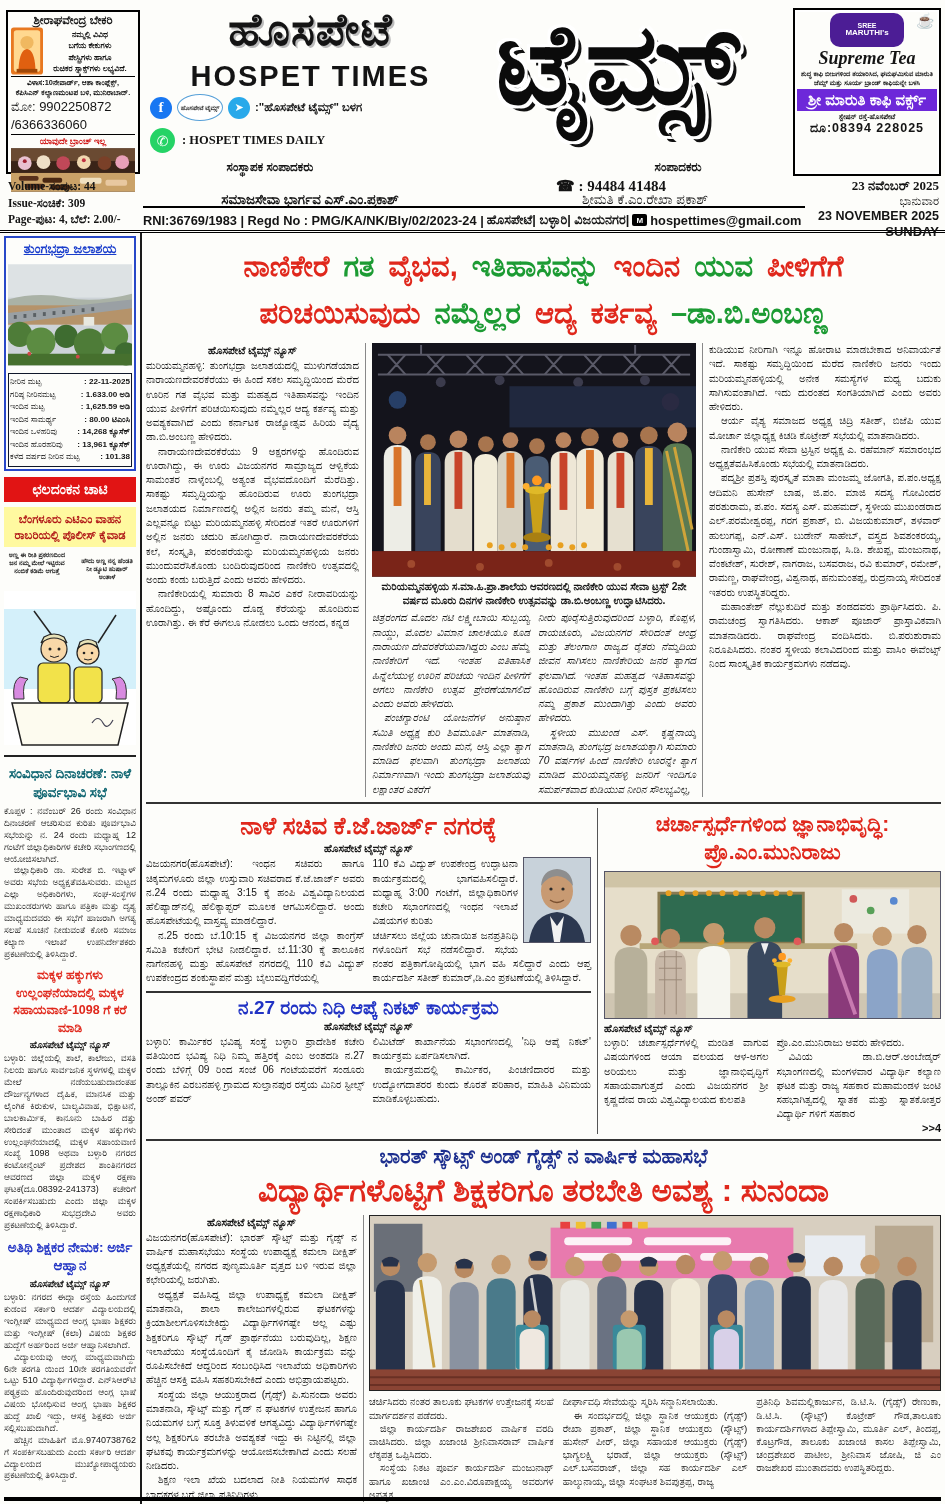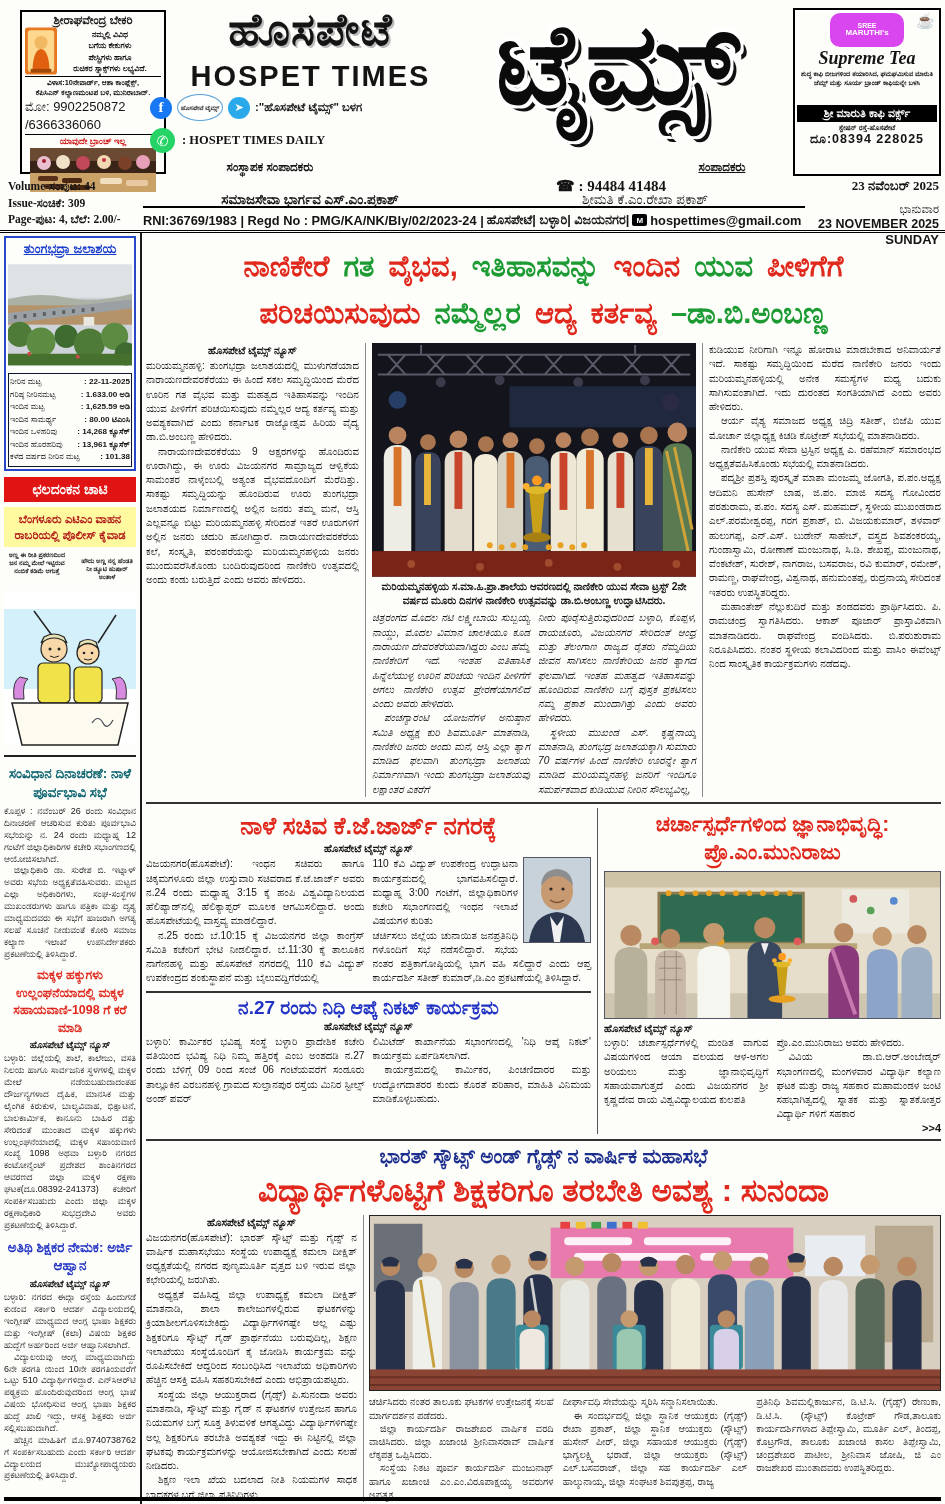--- a/index.html
+++ b/index.html
@@ -6,21 +6,21 @@
     --red:#e0281c; --green:#1c9b33; --navy:#1d2f8e; --blue:#2133c4;
     --teal:#0c6470; --maroon:#b01616; --band:#e11414; --ink:#141414;
   }
   *{margin:0;padding:0;box-sizing:border-box;}
   html,body{background:#9a9a9a;}
   body{font-family:"Liberation Sans",sans-serif;color:var(--ink);}
   #page{width:945px;height:1504px;background:#fdfdfa;margin:0 auto;position:relative;overflow:hidden;}
   .abs{position:absolute;}
   
   header{position:absolute;top:0;left:0;right:0;height:233px;border-bottom:3px double #000;}
-  .adbox{left:6px;top:10px;width:146px;height:164px;border:2px solid #000;padding:2px 3px;font-size:8px;margin-left:14px;}
+  .adbox{left:6px;top:10px;width:134px;height:164px;border:2px solid #000;padding:2px 3px;font-size:8px;}
   .adtitle{font-weight:bold;font-size:11.5px;text-align:center;}
   .adrow{display:flex;gap:2px;}
   .deity{width:32px;height:48px;flex:0 0 auto;}
   .adlines{flex:1;text-align:center;font-weight:bold;font-size:7.8px;line-height:1.45;padding-top:2px;}
   .adaddr{border-top:1.5px solid #000;margin-top:1px;padding-top:1px;font-weight:bold;font-size:7.4px;text-align:center;line-height:1.35;}
   .adphone{font-weight:normal;font-size:13px;text-align:left;}
   .nobranch{color:#d01818;font-weight:bold;font-size:8.6px;text-align:center;border-top:1.5px solid #000;margin-top:1px;padding:1px 0;}
   .pastries{width:100%;height:44px;display:block;}
   .volblock{left:8px;top:178px;font-weight:bold;font-size:11.5px;line-height:1.45;font-family:"Liberation Serif",serif;}
   .knname{left:143px;top:4px;width:335px;text-align:center;font-size:45px;font-weight:800;letter-spacing:1px;
@@ -31,43 +31,43 @@
         display:flex;align-items:center;justify-content:center;font-family:"Liberation Serif",serif;}
   .badge{width:46px;height:27px;border:1.5px solid #57a0d8;border-radius:50%;font-size:6.4px;font-weight:bold;
          display:flex;align-items:center;justify-content:center;text-align:center;line-height:1.15;color:#333;background:#fff;}
   .tgic{width:22px;height:22px;border-radius:50%;background:#29a9ea;color:#fff;display:flex;align-items:center;justify-content:center;font-size:11px;}
   .soclabel{font-weight:bold;font-size:11.5px;}
   .warow{left:150px;top:128px;display:flex;align-items:center;gap:7px;}
   .waic{width:25px;height:25px;border-radius:50%;background:#25d366;color:#fff;display:flex;align-items:center;justify-content:center;font-size:14px;}
   .walabel{font-weight:bold;font-size:12.5px;font-family:"Liberation Serif",serif;}
   .flabel{left:150px;top:160px;width:240px;text-align:center;font-weight:bold;font-size:12px;}
   .fname{left:140px;top:192px;width:340px;text-align:center;font-weight:bold;font-size:13.5px;}
-  .elabel{left:632px;top:160px;width:180px;text-align:center;font-weight:bold;font-size:12px;text-decoration:underline;}
+  .elabel{left:588px;top:160px;width:180px;text-align:center;font-weight:bold;font-size:12px;}
   .ename{left:520px;top:192px;width:250px;text-align:center;font-weight:normal;font-size:13.5px;}
   .biglogo{left:440px;top:-8px;width:355px;text-align:center;font-size:112px;font-weight:900;color:#0b0b0b;line-height:1.3;
            text-shadow:-3px -3px 0 #fff,3px -3px 0 #fff,-3px 3px 0 #fff,3px 3px 0 #fff,6px 6px 0 #111;}
   .teabox{right:4px;top:8px;width:148px;height:168px;border:2px solid #000;box-shadow:0 0 0 2px #fff inset;padding:3px 2px 2px;text-align:center;}
   .cupic{position:absolute;right:4px;top:2px;font-size:15px;}
-  .tealogo{width:74px;height:34px;margin:0 auto;background:#d946ef;border-radius:10px;color:#fff;display:flex;flex-direction:column;
+  .tealogo{width:74px;height:34px;margin:0 auto;background:#4c1d95;border-radius:10px;color:#fff;display:flex;flex-direction:column;
            align-items:center;justify-content:center;line-height:1.1;}
   .tealogo .b1{font-size:7px;font-weight:bold;}
   .tealogo .b2{font-size:8px;font-weight:bold;}
   .teaname{font-family:"Liberation Serif",serif;font-style:italic;font-size:18px;font-weight:bold;margin:1px 0;}
   .teadesc{font-size:6.7px;font-weight:bold;line-height:1.3;}
-  .teaworks{background:#000000;color:#fff;font-weight:bold;font-size:11px;padding:2px 0;margin:18px 0 1px;}
+  .teaworks{background:#6d28d9;color:#fff;font-weight:bold;font-size:15px;padding:2px 0;margin:2px 0 1px;}
   .teaaddr{font-size:7.2px;font-weight:bold;}
   .teaphone{font-size:12.5px;font-weight:bold;letter-spacing:1px;}
   .phonerow{left:556px;top:177px;font-size:15px;font-weight:bold;font-family:"Liberation Serif",serif;}
   .rniline{left:143px;top:206px;width:662px;border-top:2px solid #000;padding-top:4px;font-weight:bold;font-size:12.8px;
            display:flex;align-items:center;gap:3px;white-space:nowrap;}
   .mailic{display:inline-flex;width:15px;height:12px;background:#000;color:#fff;font-size:8px;font-weight:bold;
           align-items:center;justify-content:center;border-radius:2px;}
   .dateblock{right:6px;top:178px;text-align:right;line-height:1.25;}
   .dkn{font-size:13px;font-weight:bold;font-family:"Liberation Serif",serif;}
-  .dday{font-size:11.5px;margin-top:8px;}
+  .dday{font-size:11.5px;}
   .den{font-size:12.5px;font-weight:bold;}
   .dsun{font-size:13px;font-weight:bold;}
   
   #bodyrow{position:absolute;top:233px;left:0;right:0;bottom:0;display:flex;}
   aside{width:142px;flex:0 0 auto;border-right:2px solid #1a1a1a;padding:3px 4px 0;}
   main{flex:1;padding:0 4px;overflow:hidden;}
   
   .resbox{border:2px solid #2848c8;padding:2px;}
   .restitle{color:#1a3ecc;font-weight:bold;font-size:13px;text-align:center;text-decoration:underline;padding:1px 0 3px;}
   .dam{width:100%;height:110px;display:block;}
@@ -365,20 +365,21 @@
       <div class="lead">
         <div id="hl1"><span style="color: rgb(224, 40, 28);">ನಾಣಿಕೇರೆ</span><span style="color: rgb(28, 155, 51);">ಗತ</span><span style="color: rgb(224, 40, 28);">ವೈಭವ,</span><span style="color: rgb(28, 155, 51);">ಇತಿಹಾಸವನ್ನು</span><span style="color: rgb(224, 40, 28);">ಇಂದಿನ</span><span style="color: rgb(28, 155, 51);">ಯುವ</span><span style="color: rgb(224, 40, 28);">ಪೀಳಿಗೆಗೆ</span></div>
         <div id="hl2"><span style="color: rgb(224, 40, 28);">ಪರಿಚಯಿಸುವುದು</span><span style="color: rgb(28, 155, 51);">ನಮ್ಮೆಲ್ಲರ</span><span style="color: rgb(224, 40, 28);">ಆದ್ಯ</span><span style="color: rgb(224, 40, 28);">ಕರ್ತವ್ಯ</span><span style="color: rgb(28, 155, 51);">–ಡಾ.ಬಿ.ಅಂಬಣ್ಣ</span></div>
       </div>
 
       <div class="row1">
         <div class="c1 bd">
           <div class="by">ಹೊಸಪೇಟೆ ಟೈಮ್ಸ್ ನ್ಯೂಸ್</div>
           <p class="ni">ಮರಿಯಮ್ಮನಹಳ್ಳಿ: ತುಂಗಭದ್ರಾ ಜಲಾಶಯದಲ್ಲಿ ಮುಳುಗಡೆಯಾದ ನಾರಾಯಣದೇವರಕೆರೆಯು ಈ ಹಿಂದೆ ಸಕಲ ಸಮೃದ್ಧಿಯಿಂದ ಮೆರೆದ ಊರಿನ ಗತ ವೈಭವ ಮತ್ತು ಮಹತ್ವದ ಇತಿಹಾಸವನ್ನು ಇಂದಿನ ಯುವ ಪೀಳಿಗೆಗೆ ಪರಿಚಯಿಸುವುದು ನಮ್ಮೆಲ್ಲರ ಆದ್ಯ ಕರ್ತವ್ಯ ಮತ್ತು ಅವಶ್ಯಕವಾಗಿದೆ ಎಂದು ಕರ್ನಾಟಕ ರಾಜ್ಯೋತ್ಸವ ಹಿರಿಯ ವೈದ್ಯ ಡಾ.ಬಿ.ಅಂಬಣ್ಣ ಹೇಳಿದರು.</p>
           <p>ನಾರಾಯಣದೇವರಕೆರೆಯು 9 ಅಕ್ಷರಗಳನ್ನು ಹೊಂದಿರುವ ಊರಾಗಿದ್ದು, ಈ ಊರು ವಿಜಯನಗರ ಸಾಮ್ರಾಜ್ಯದ ಆಳ್ವಿಕೆಯ ಸಾಮಂತರ ನಾಳ್ಕೆಂಬಲ್ಲಿ ಅತ್ಯಂತ ವೈಭವದೊಂದಿಗೆ ಮೆರೆದಿತ್ತು. ಸಾಕಷ್ಟು ಸಮೃದ್ಧಿಯನ್ನು ಹೊಂದಿರುವ ಊರು ತುಂಗಭದ್ರಾ ಜಲಾಶಯದ ನಿರ್ಮಾಣದಲ್ಲಿ ಅಲ್ಲಿನ ಜನರು ತಮ್ಮ ಮನೆ, ಆಸ್ತಿ ಎಲ್ಲವನ್ನೂ ಬಿಟ್ಟು ಮರಿಯಮ್ಮನಹಳ್ಳಿ ಸೇರಿದಂತೆ ಇತರೆ ಊರುಗಳಿಗೆ ಅಲ್ಲಿನ ಜನರು ಚದುರಿ ಹೋಗಿದ್ದಾರೆ. ನಾರಾಯಣದೇವರಕೆರೆಯ ಕಲೆ, ಸಂಸ್ಕೃತಿ, ಪರಂಪರೆಯನ್ನು ಮರಿಯಮ್ಮನಹಳ್ಳಿಯ ಜನರು ಮುಂದುವರೆಸಿಕೊಂಡು ಬಂದಿರುವುದರಿಂದ ನಾಣಿಕೇರಿ ಉತ್ಸವದಲ್ಲಿ ಅಂದು ಕಂಡು ಬರುತ್ತಿದೆ ಎಂದು ಅವರು ಹೇಳಿದರು.</p>
+          <p>ನಾಣಿಕೇರಿಯಲ್ಲಿ ಸುಮಾರು 8 ಸಾವಿರ ಎಕರೆ ನೀರಾವರಿಯನ್ನು ಹೊಂದಿದ್ದು, ಅಷ್ಟೊಂದು ದೊಡ್ಡ ಕೆರೆಯನ್ನು ಹೊಂದಿರುವ ಊರಾಗಿತ್ತು. ಈ ಕೆರೆ ಈಗಲೂ ನೋಡಲು ಒಂದು ಆನಂದ, ಕನ್ನಡ</p>
         </div>
 
         <div class="cc">
           <svg class="ph" viewBox="0 0 330 238">
             <rect width="330" height="238" fill="#14141c"></rect>
             <g stroke="#5a5a68" stroke-width="2" fill="none">
               <path d="M6 12 H324 M6 32 H324"></path>
               <path d="M16 12 L34 32 M34 12 L16 32 M56 12 L74 32 M74 12 L56 32 M96 12 L114 32 M114 12 L96 32 M136 12 L154 32 M154 12 L136 32 M176 12 L194 32 M194 12 L176 32 M216 12 L234 32 M234 12 L216 32 M256 12 L274 32 M274 12 L256 32 M296 12 L314 32 M314 12 L296 32"></path>
               <path d="M50 12 V2 M268 12 V2"></path>
             </g>

